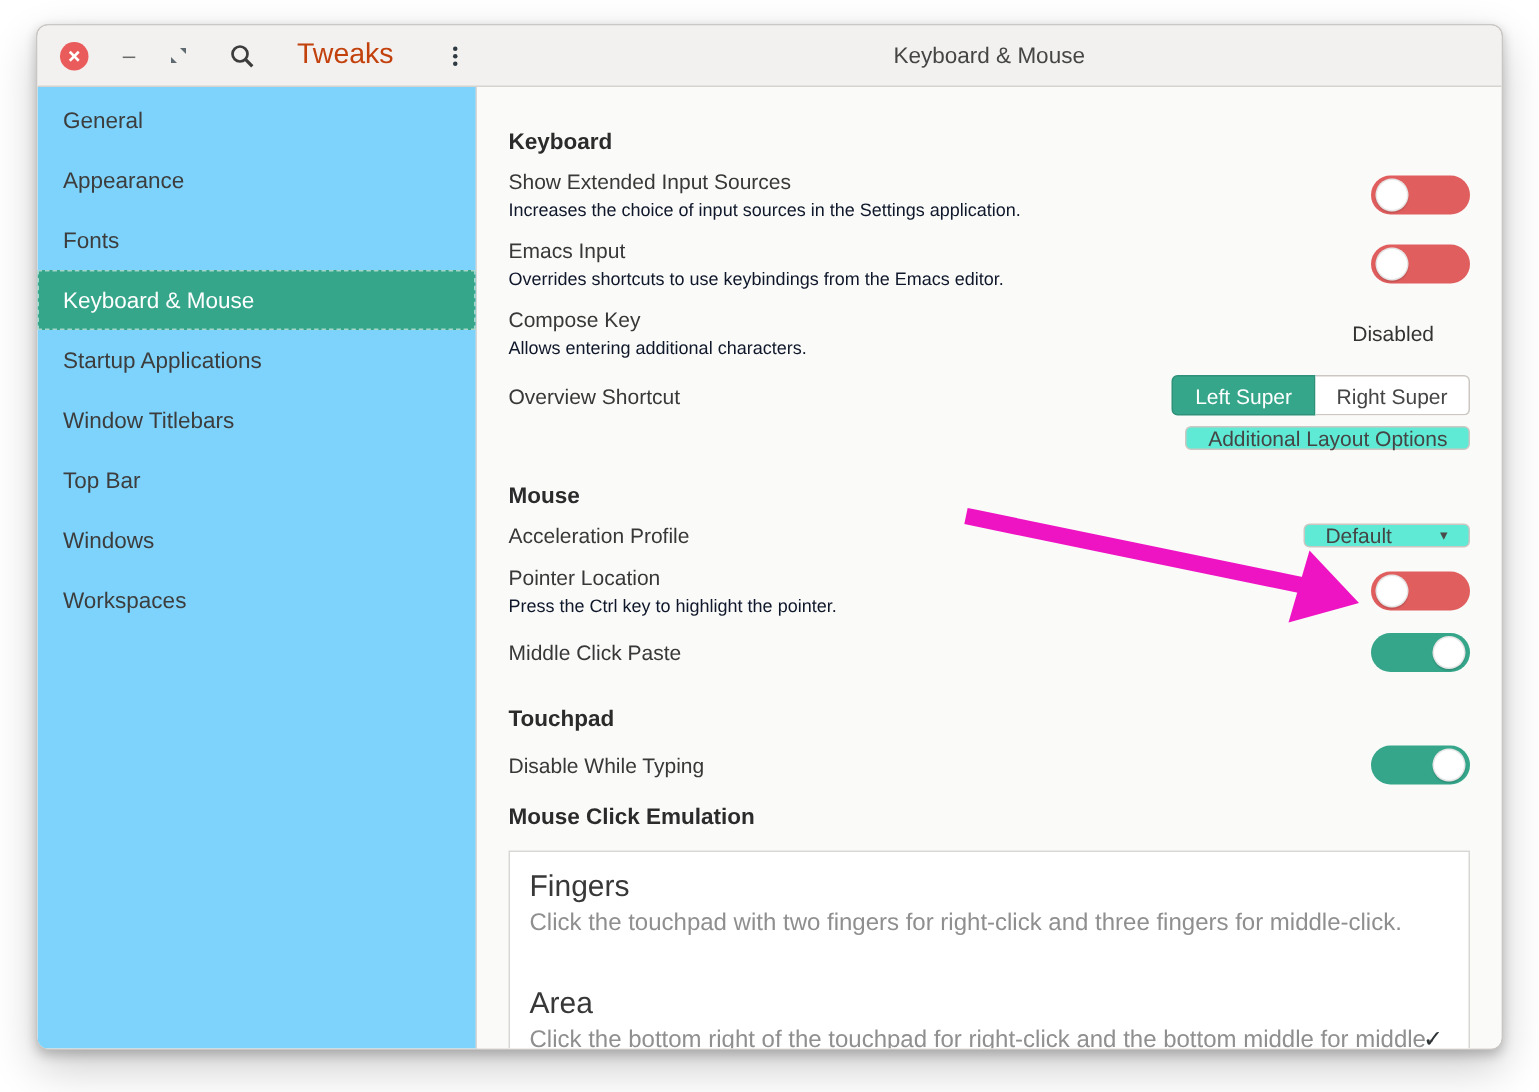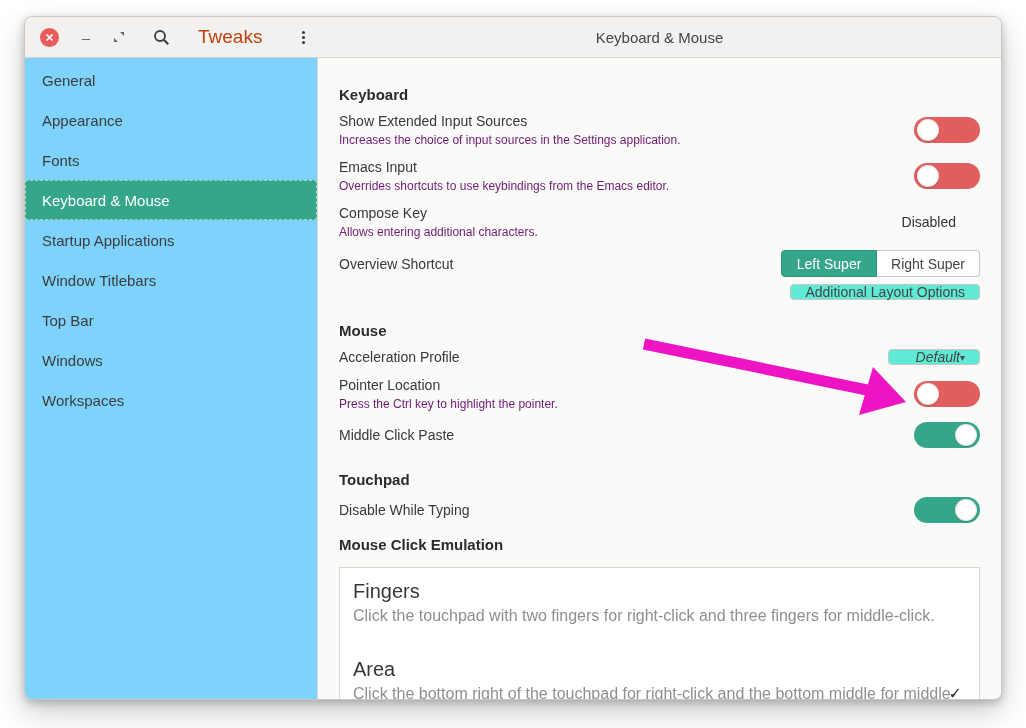--- a/index.html
+++ b/index.html
@@ -31,21 +31,21 @@
     color:#3d3d3d;border:1px dashed transparent;cursor:default;}
   .side-item.selected{background:#35a68a;color:#ffffff;border-color:rgba(255,255,255,.55);}
 
   .content{flex:1;background:#fafaf9;padding:28px 21px 0 21px;overflow:hidden;}
 
   .sec-heading{font-size:15px;font-weight:bold;color:#2b2b2b;margin:0 0 9px 0;}
   .sec-heading.mt{margin-top:23px;}
   .row{display:flex;align-items:center;justify-content:space-between;margin-bottom:10px;}
   .row-info{flex:1;min-width:0;padding-right:12px;}
   .row-title{font-size:14px;color:#383838;line-height:18px;}
-  .row-desc{font-size:12px;color:#701a75;line-height:15px;margin-top:3px;}
+  .row-desc{font-size:12px;color:#0f172a;line-height:15px;margin-top:3px;}
   .row-value{font-size:14px;color:#333;margin-right:24px;}
 
   
   .toggle{width:66px;height:26px;border-radius:13px;position:relative;flex:0 0 auto;cursor:pointer;}
   .toggle .knob{width:22px;height:22px;border-radius:50%;background:#fff;position:absolute;top:2px;
     box-shadow:inset 0 0 0 1px rgba(0,0,0,.10),0 1px 1px rgba(0,0,0,.15);}
   .toggle.t-off{background:#e05e5e;}
   .toggle.t-off .knob{left:3px;}
   .toggle.t-on{background:#35a68a;}
   .toggle.t-on .knob{right:3px;}
@@ -53,21 +53,21 @@
   
   .segmented{display:flex;}
   .seg{height:27px;min-width:96px;padding:0 14px;display:flex;align-items:center;justify-content:center;
     font-size:14px;background:#fff;border:1px solid #ccc7c2;color:#454545;cursor:pointer;}
   .seg:first-child{border-radius:4px 0 0 4px;}
   .seg:last-child{border-radius:0 4px 4px 0;border-left:none;}
   .seg.selected{background:#35a68a;border-color:#2f9179;color:#fff;}
   .btn{height:16px;padding:0 14px;background:#5eead4;border:1px solid #ccc7c2;border-radius:4px;
     font-size:14px;color:#454545;display:inline-flex;align-items:center;cursor:pointer;}
   .btn-row{display:flex;justify-content:flex-end;margin-bottom:22px;margin-top:7px;}
-  .dropdown{gap:0;min-width:92px;justify-content:flex-end;font-style:italic;}
+  .dropdown{gap:32px;min-width:92px;justify-content:flex-end;}
   .caret{font-size:10px;color:#4a4a4a;}
 
   
   .listbox{background:#fff;border:1px solid #d9d7d4;margin-top:14px;height:220px;}
   .list-row{padding:14px 13px 23px 13px;position:relative;}
   .list-title{font-size:20px;color:#383838;line-height:18px;}
   .list-desc{font-size:16px;color:#8f8f8f;line-height:15px;margin-top:8px;}
   .check{position:absolute;right:17px;top:50%;transform:translateY(-50%);font-size:16px;color:#2e3436;}
 
   

